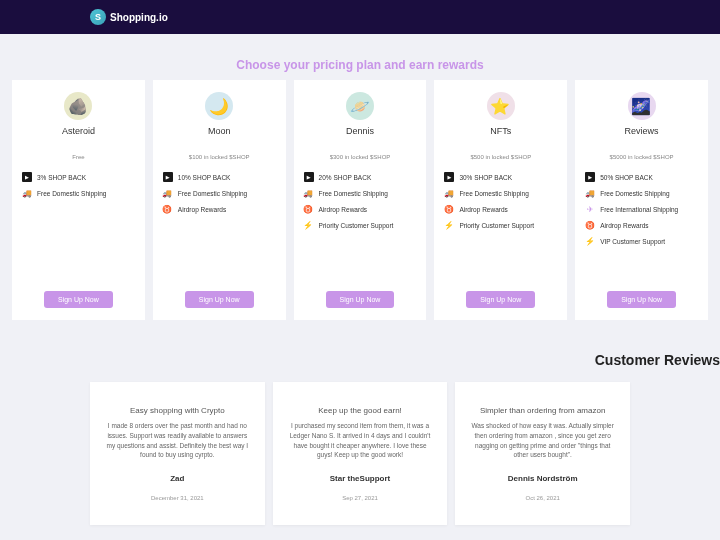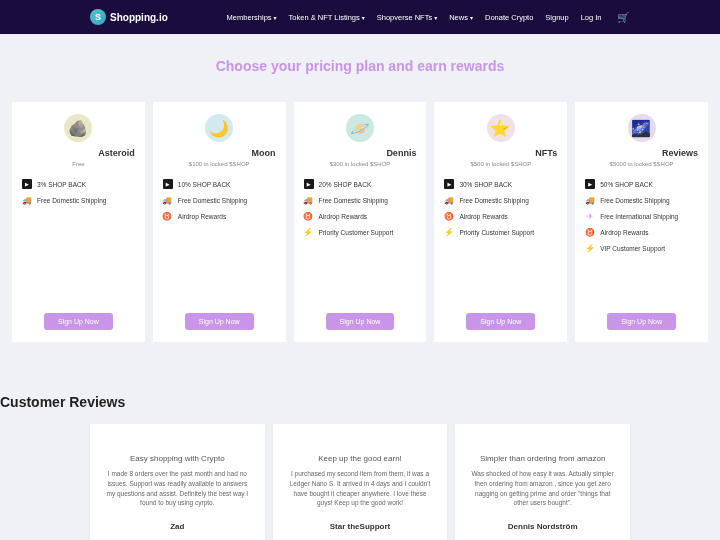--- a/index.html
+++ b/index.html
@@ -4,65 +4,55 @@
 <style>
 * { margin: 0; padding: 0; box-sizing: border-box; }
 body { font-family: -apple-system, BlinkMacSystemFont, "Segoe UI", Arial, sans-serif; background: #f0f1f6; font-size: 8px; }
 .header { background: #1a0d3e; height: 34px; display: flex; align-items: center; padding: 0 90px; justify-content: space-between; }
 .logo { display: flex; align-items: center; gap: 4px; color: #fff; font-weight: 600; font-size: 10px; }
 .logo-icon { width: 16px; height: 16px; background: linear-gradient(135deg, #4ec5d6, #3ba2b8); border-radius: 50%; display: flex; align-items: center; justify-content: center; color: #fff; font-weight: bold; font-size: 9px; }
 .nav { display: flex; gap: 12px; align-items: center; }
 .nav-item { color: #fff; font-size: 7.5px; cursor: pointer; display: flex; align-items: center; gap: 2px; }
 .nav-item .caret { font-size: 6px; }
 .cart-icon { color: #fff; font-size: 10px; cursor: pointer; margin-left: 4px; }
-.section-title { text-align: center; color: #c895e8; font-size: 14px; font-weight: 600; margin: 24px 0 28px; }
+.section-title { text-align: center; color: #c895e8; font-size: 12px; font-weight: 600; margin: 24px 0 8px; }
 .plans { display: flex; gap: 8px; padding: 0 12px; }
 .plan-card { background: #fff; flex: 1; padding: 12px 10px; display: flex; flex-direction: column; min-height: 240px; }
 .plan-icon { width: 28px; height: 28px; margin: 0 auto 6px; border-radius: 50%; display: flex; align-items: center; justify-content: center; font-size: 16px; }
 .plan-icon.asteroid { background: #e8e8c8; }
 .plan-icon.moon { background: #d4e8f0; }
 .plan-icon.planet { background: #cce8e0; }
 .plan-icon.star { background: #f0e0e8; }
 .plan-icon.galaxy { background: #e8d8f0; }
-.plan-name { text-align: right; font-size: 9px; font-weight: 700; color: #333; margin-bottom: 3px; }
+.plan-name { text-align: center; font-size: 9px; font-weight: 400; color: #333; margin-bottom: 18px; }
 .plan-price { text-align: center; font-size: 6px; color: #888; margin-bottom: 12px; }
 .feature { display: flex; align-items: center; gap: 5px; margin-bottom: 6px; font-size: 6.5px; color: #333; }
 .feature-icon { width: 10px; height: 10px; display: flex; align-items: center; justify-content: center; font-size: 8px; }
 .feature-icon.shop { background: #1a1a1a; color: #fff; font-size: 5px; border-radius: 1px; }
 .feature-icon.ship { color: #c895e8; }
 .feature-icon.airdrop { color: #c895e8; }
 .feature-icon.priority { color: #c895e8; }
 .feature-icon.intl { color: #c895e8; }
 .signup-btn { background: #c895e8; color: #fff; border: none; border-radius: 3px; padding: 5px 14px; font-size: 7px; cursor: pointer; margin: auto auto 0; font-weight: 500; }
-.reviews-title { text-align: left; font-size: 14px; font-weight: 700; color: #222; margin: 52px 0 14px; }
+.reviews-title { text-align: right; font-size: 14px; font-weight: 700; color: #222; margin: 32px 0 14px; }
 .reviews { display: flex; gap: 8px; padding: 0 90px 20px; }
-.review-card { background: #fff; flex: 1; padding: 30px 16px; text-align: center; box-shadow: 0 1px 3px rgba(0,0,0,0.05); }
+.review-card { background: #fff; flex: 1; padding: 24px 16px; text-align: center; box-shadow: 0 1px 3px rgba(0,0,0,0.05); }
 .review-title { font-size: 8px; color: #555; margin-bottom: 6px; }
 .review-text { font-size: 6.5px; color: #666; line-height: 1.5; margin-bottom: 14px; }
 .review-author { font-size: 8px; font-weight: 600; color: #333; margin-bottom: 12px; }
 .review-date { font-size: 6px; color: #999; }
 </style>
 </head>
 <body>
 
 <div class="header">
   <div class="logo">
     <div class="logo-icon">S</div>
     <span>Shopping.io</span>
   </div>
-  <div class="nav" id="nav">
-      <div class="nav-item">Memberships<span class="caret">▾</span></div>
-      <div class="nav-item">Token &amp; NFT Listings<span class="caret">▾</span></div>
-      <div class="nav-item">Shopverse NFTs<span class="caret">▾</span></div>
-      <div class="nav-item">News<span class="caret">▾</span></div>
-      <div class="nav-item">Donate Crypto</div>
-      <div class="nav-item">Signup</div>
-      <div class="nav-item">Log In</div>
-      <div class="cart-icon">🛒</div>
-    </div>
 </div>
 
 <h2 class="section-title">Choose your pricing plan and earn rewards</h2>
 
 <div class="plans" id="plans">
     <div class="plan-card">
       <div class="plan-icon asteroid">🪨</div>
       <div class="plan-name">Asteroid</div>
       <div class="plan-price">Free</div>
       <div class="feature">

